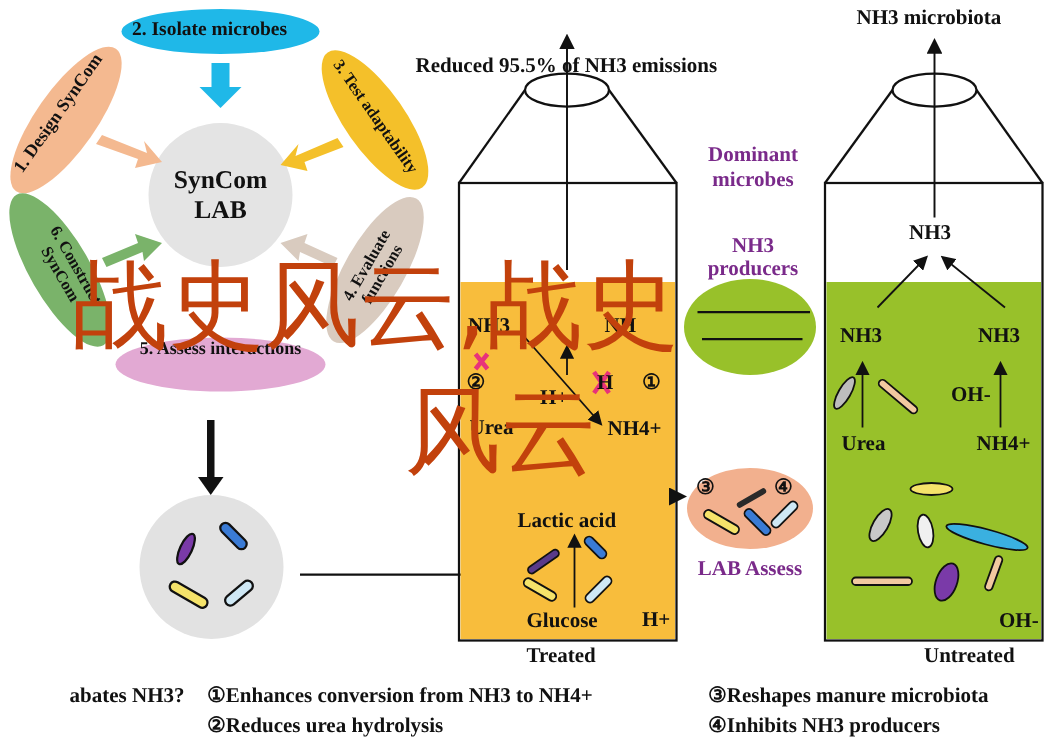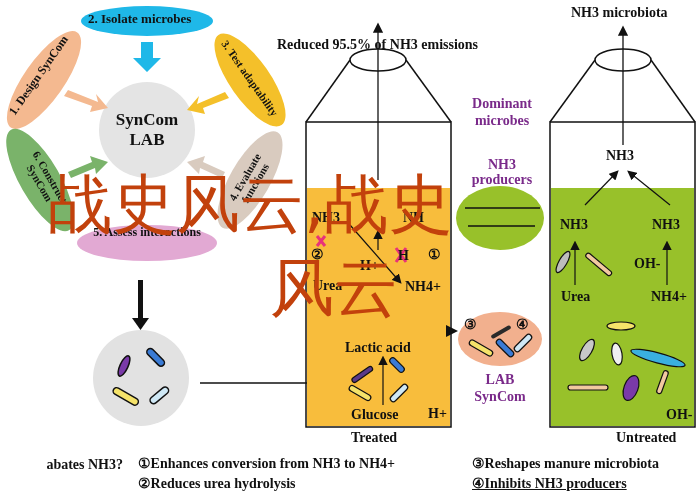--- a/index.html
+++ b/index.html
@@ -123,34 +123,34 @@
 <div class="abs lbl" style="left:405px;top:279px;">NH4+</div>
 <div class="abs lbl" style="left:345px;top:340px;">Lactic acid</div>
 <div class="abs lbl" style="left:351px;top:407px;">Glucose</div>
 <div class="abs lbl" style="left:428px;top:406px;">H+</div>
 <div class="abs lbl" style="left:351px;top:430px;">Treated</div>
 
 <div class="abs lbl purple" style="left:462px;top:96px;width:80px;text-align:center;white-space:normal;line-height:1.2;">Dominant microbes</div>
 <div class="abs lbl purple" style="left:462px;top:157px;width:80px;text-align:center;white-space:normal;line-height:1.1;">NH3 producers</div>
 <div class="abs lbl" style="left:464px;top:316px;">③</div>
 <div class="abs lbl" style="left:516px;top:316px;">④</div>
-<div class="abs lbl purple" style="left:465px;top:372px;width:70px;text-align:center;white-space:normal;line-height:1.2;">LAB SynCom</div>
+<div class="abs lbl purple" style="left:465px;top:372px;width:70px;text-align:center;white-space:normal;line-height:1.2;">LAB Assess</div>
 
 <div class="abs title" style="left:571px;top:5px;">NH3 microbiota</div>
 <div class="abs lbl" style="left:606px;top:148px;">NH3</div>
 <div class="abs lbl" style="left:560px;top:217px;">NH3</div>
 <div class="abs lbl" style="left:652px;top:217px;">NH3</div>
 <div class="abs lbl" style="left:634px;top:256px;">OH-</div>
 <div class="abs lbl" style="left:561px;top:289px;">Urea</div>
 <div class="abs lbl" style="left:651px;top:289px;">NH4+</div>
 <div class="abs lbl" style="left:666px;top:407px;">OH-</div>
 <div class="abs lbl" style="left:588px;top:430px;margin-left:28px;">Untreated</div>
 
 <div class="abs foot" style="left:8px;top:455px;text-align:right;width:115px;line-height:1.4;">
   <div>abates NH3?</div>
 </div>
 <div class="abs foot" style="left:138px;top:455px;">①Enhances conversion from NH3 to NH4+</div>
 <div class="abs foot" style="left:138px;top:475px;">②Reduces urea hydrolysis</div>
 <div class="abs foot" style="left:472px;top:455px;">③Reshapes manure microbiota</div>
-<div class="abs foot" style="left:472px;top:475px;text-decoration:underline;">④Inhibits NH3 producers</div>
+<div class="abs foot" style="left:472px;top:475px;">④Inhibits NH3 producers</div>
 
 <div class="wm" style="left:48px;top:172px;font-size:64px;">战史风云,战史</div>
 <div class="wm" style="left:270px;top:256px;font-size:64px;">风云</div>
 
 </body></html>

